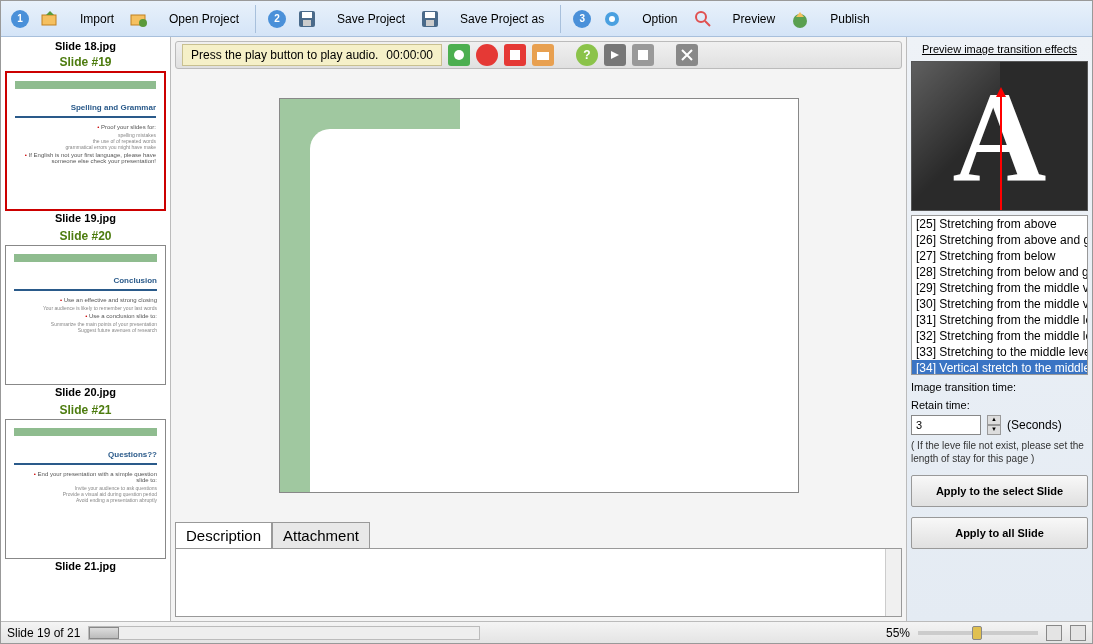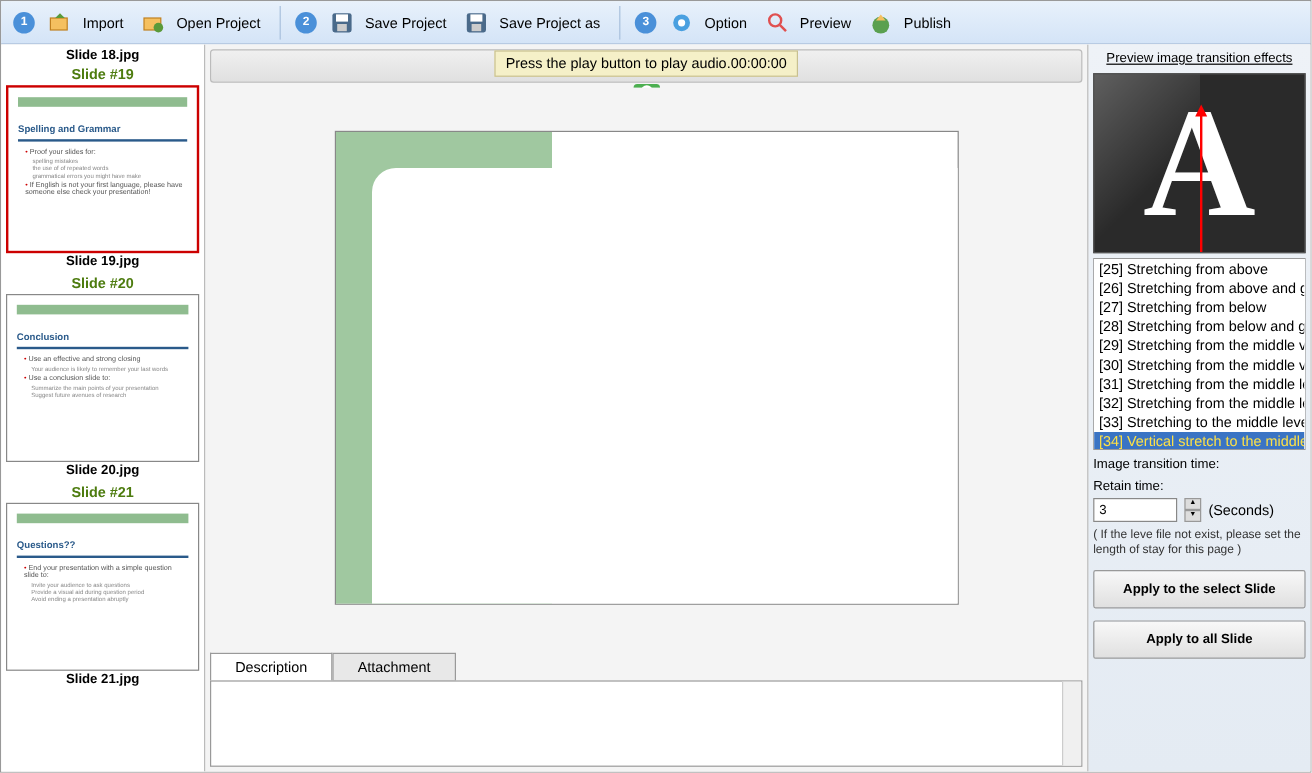--- a/index.html
+++ b/index.html
@@ -4,80 +4,80 @@
 <style>
 * { box-sizing: border-box; margin: 0; padding: 0; font-family: Arial, sans-serif; font-size: 12px; }
 body { background: #fff; overflow: hidden; }
 .app { width: 1093px; height: 644px; display: flex; flex-direction: column; border: 1px solid #999; }
 
 
 .toolbar { height: 36px; background: linear-gradient(#e8f1fb, #d4e4f7); border-bottom: 1px solid #a8c0dc; display: flex; align-items: center; padding: 0 4px; gap: 6px; }
 .tb-group { display: flex; align-items: center; gap: 6px; padding: 0 6px; }
 .tb-sep { width: 1px; height: 28px; background: #a8c0dc; }
 .tb-step { width: 18px; height: 18px; border-radius: 50%; background: #4a90d9; color: #fff; display: flex; align-items: center; justify-content: center; font-size: 10px; font-weight: bold; }
-.tb-btn { display: flex; align-items: center; gap: 8px; padding: 2px 4px; cursor: pointer; }
+.tb-btn { display: flex; align-items: center; gap: 19px; padding: 2px 4px; cursor: pointer; }
 .tb-icon { width: 22px; height: 22px; display: flex; align-items: center; justify-content: center; }
 
 
 .main { flex: 1; display: flex; background: #f4f4f4; overflow: hidden; }
 
 
 .slide-panel { width: 170px; border-right: 1px solid #bbb; background: #fff; overflow-y: auto; padding: 2px; }
 .slide-thumb { margin-bottom: 2px; }
 .slide-top-label { text-align: center; font-weight: bold; font-size: 11px; padding: 1px; background: #fff; }
 .slide-title { text-align: center; color: #4d7c0f; font-weight: bold; font-size: 12px; padding: 2px; }
 .slide-img { height: 140px; border: 1px solid #888; background: #fff; position: relative; overflow: hidden; margin: 0 2px; }
 .slide-img.selected { border: 2px solid #c00; }
 .slide-green2 { position: absolute; left: 8px; top: 8px; right: 8px; height: 8px; background: #8fbc8f; }
-.slide-content { position: absolute; left: 8px; top: 30px; right: 8px; font-size: 7px; color: #333; }
+.slide-content { position: absolute; left: 8px; top: 30px; right: 8px; font-size: 7px; color: #333; text-align: right; }
 .slide-heading { color: #2a5a8a; font-size: 8px; font-weight: bold; margin-bottom: 4px; }
 .slide-line { height: 2px; background: #2a5a8a; margin-bottom: 6px; }
 .slide-bullet { font-size: 6px; color: #555; margin: 2px 0 2px 6px; }
 .slide-bullet.red::before { content: "• "; color: #c00; }
 .slide-sub { font-size: 5px; color: #888; margin-left: 12px; }
 .slide-bottom-label { text-align: center; font-weight: bold; font-size: 11px; padding: 1px; }
 
 
 .center { flex: 1; display: flex; flex-direction: column; padding: 4px; gap: 4px; }
-.audio-bar { height: 28px; background: linear-gradient(#f0f0f0, #e0e0e0); border: 1px solid #bbb; border-radius: 3px; display: flex; align-items: center; padding: 0 6px; gap: 6px; flex-direction: column; }
+.audio-bar { height: 28px; background: linear-gradient(#f0f0f0, #e0e0e0); border: 1px solid #bbb; border-radius: 3px; display: flex; align-items: center; padding: 0 6px; gap: 6px; }
 .audio-text-box { flex: 1; max-width: 260px; background: #f5f0c8; border: 1px solid #c8c090; padding: 3px 8px; display: flex; justify-content: space-between; font-size: 11px; }
 .audio-btn { width: 22px; height: 22px; border-radius: 3px; display: flex; align-items: center; justify-content: center; cursor: pointer; }
 .audio-btn.green { background: #4caf50; }
 .audio-btn.red { background: #e53935; border-radius: 50%; }
 .audio-btn.stop { background: #e53935; }
 .audio-btn.folder { background: #e8a050; }
 .audio-btn.help { background: #8bc34a; border-radius: 50%; }
 .audio-btn.play { background: #777; }
 .audio-btn.gray { background: #999; }
 .audio-btn.tools { background: #888; }
 
 .preview-area { flex: 1; background: #f4f4f4; display: flex; align-items: center; justify-content: center; }
 .preview-slide { width: 520px; height: 395px; background: #fff; border: 1px solid #888; position: relative; }
 .pv-green { position: absolute; left: 0; top: 0; width: 180px; height: 100%; background: #a0c8a0; }
 .pv-white { position: absolute; left: 30px; top: 30px; right: 0; bottom: 0; background: #fff; border-top-left-radius: 20px; }
 
 .desc-area { height: 95px; display: flex; flex-direction: column; }
 .tabs { display: flex; }
-.tab { padding: 4px 20px; border: 1px solid #999; background: #e8e8e8; font-size: 12px; cursor: pointer; }
+.tab { padding: 4px 10px; border: 1px solid #999; background: #e8e8e8; font-size: 15px; cursor: pointer; }
 .tab.active { background: #fff; border-bottom: 1px solid #fff; }
 .tab-content { flex: 1; border: 1px solid #999; background: #fff; margin-top: -1px; position: relative; }
 .scroll-v { position: absolute; right: 0; top: 0; bottom: 0; width: 16px; background: #f0f0f0; border-left: 1px solid #ccc; }
 
 
 .right-panel { width: 186px; border-left: 1px solid #bbb; background: linear-gradient(#eef2f7, #e4ebf3); padding: 4px; display: flex; flex-direction: column; gap: 4px; overflow: hidden; }
 .rp-title { text-align: center; font-size: 11px; padding: 2px; text-decoration: underline; }
 .rp-preview { height: 150px; background: #2a2a2a; border: 1px solid #555; position: relative; display: flex; align-items: center; justify-content: center; }
 .rp-preview-letter { font-size: 130px; color: #fff; font-family: Georgia, serif; font-weight: bold; }
 .rp-shine { position: absolute; left: 0; top: 0; width: 50%; height: 100%; background: linear-gradient(135deg, rgba(255,255,255,0.25), transparent 60%); }
 .rp-arrow { position: absolute; left: 50%; bottom: 0; width: 2px; height: 120px; background: #f00; }
 .rp-arrow::before { content: ""; position: absolute; top: -8px; left: -4px; border: 5px solid transparent; border-bottom: 10px solid #f00; }
 
 .effect-list { height: 160px; background: #fff; border: 1px solid #999; overflow-y: scroll; font-size: 11px; }
 .effect-item { padding: 1px 4px; white-space: nowrap; overflow: hidden; cursor: pointer; }
-.effect-item.selected { background: #3a74c4; color: #fde047; }
+.effect-item.selected { background: #3a74c4; color: #ffffff; }
 
 .rp-label { font-size: 11px; margin-top: 2px; }
 .rp-combo { width: 100%; height: 20px; border: 1px solid #888; background: #fff; padding: 0 4px; font-size: 11px; display: flex; align-items: center; justify-content: space-between; cursor: pointer; }
 .rp-row { display: flex; align-items: center; gap: 6px; }
 .rp-input { width: 70px; height: 20px; border: 1px solid #888; padding: 0 4px; font-size: 11px; }
 .rp-spinner { width: 14px; height: 20px; display: flex; flex-direction: column; }
 .rp-spin-btn { flex: 1; background: #ddd; border: 1px solid #999; font-size: 6px; text-align: center; cursor: pointer; }
 .rp-note { font-size: 10px; color: #333; line-height: 1.3; }
 .rp-button { height: 32px; background: linear-gradient(#f8f8f8, #e0e0e0); border: 1px solid #999; border-radius: 2px; font-size: 11px; font-weight: bold; cursor: pointer; display: flex; align-items: center; justify-content: center; margin-top: 6px; }
 
@@ -327,13 +327,26 @@
         <span>(Seconds)</span>
       </div>
 
       <div class="rp-note">( If the leve file not exist, please set the length of stay for this page )</div>
 
       <div class="rp-button">Apply to the select Slide</div>
       <div class="rp-button">Apply to all Slide</div>
     </div>
   </div>
 
+  <div class="status-bar">
+    <span>Slide 19 of 21</span>
+    <div class="sb-slider">
+      <div class="sb-slider-thumb"></div>
+    </div>
+    <div class="sb-spacer"></div>
+    <span>55%</span>
+    <div class="sb-zoom-track">
+      <div class="sb-zoom-knob"></div>
+    </div>
+    <div class="sb-mode"></div>
+    <div class="sb-mode"></div>
+  </div>
 </div>
 
 </body></html>

